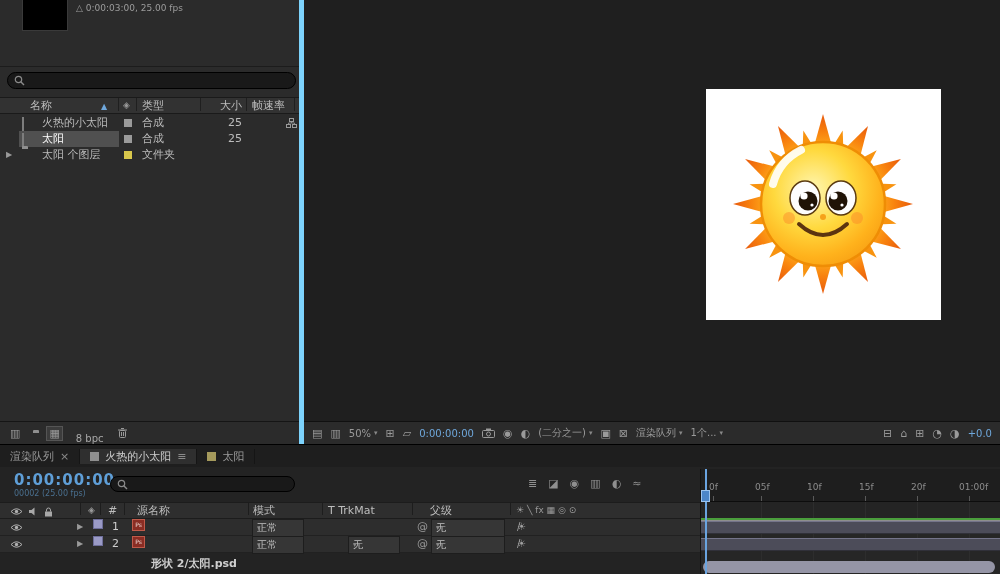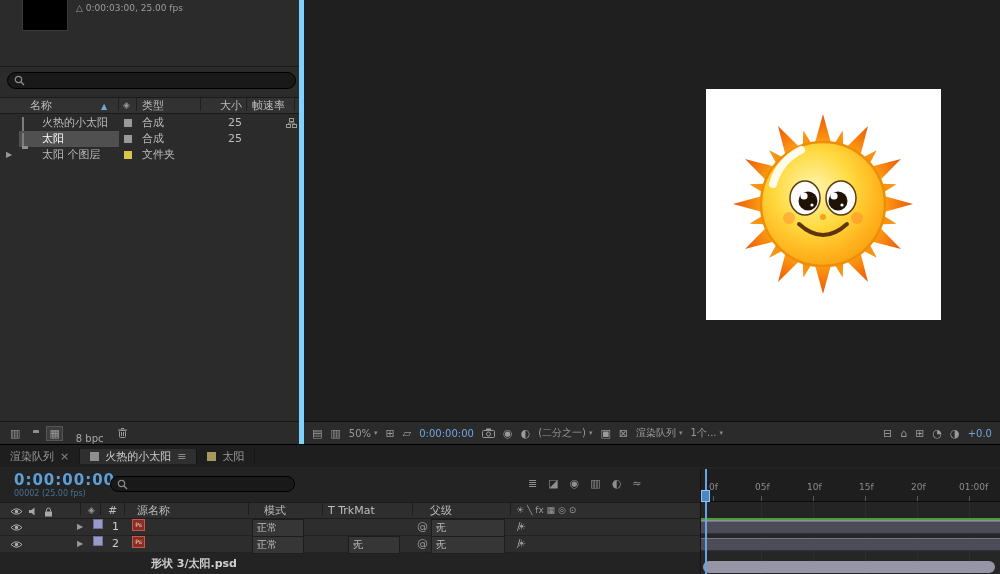--- a/index.html
+++ b/index.html
@@ -323,21 +323,21 @@
       </span>
       <span class="svgi" style="left:44px">
         <svg width="9" height="10">
             <rect x="1" y="4.5" width="7" height="5" fill="#a8a8a8"></rect>
             <path d="M2.5 4.5 V3 a2 2 0 0 1 4 0 V4.5" fill="none" stroke="#a8a8a8"></path>
           </svg>
       </span>
       <span style="left:88px;font-size:9px;color:#999">◈</span>
       <span style="left:108px">#</span>
       <span style="left:137px">源名称</span>
-      <span style="left:264px">模式</span>
+      <span style="left:253px">模式</span>
       <span style="left:328px">T TrkMat</span>
       <span style="left:430px">父级</span>
       <span style="left:516px;font-size:9px;color:#9a9a9a">☀ ╲ fx ▦ ◎ ⊙</span>
       <span class="ch-sep" style="left:80px"></span>
       <span class="ch-sep" style="left:100px"></span>
       <span class="ch-sep" style="left:124px"></span>
       <span class="ch-sep" style="left:248px"></span>
       <span class="ch-sep" style="left:322px"></span>
       <span class="ch-sep" style="left:412px"></span>
       <span class="ch-sep" style="left:510px"></span>
@@ -374,21 +374,21 @@
       <span class="svgi" style="left:10px">
         <svg width="13" height="9" viewBox="0 0 13 9">
             <path d="M1 4.5 Q6.5 -1 12 4.5 Q6.5 10 1 4.5 Z" fill="none" stroke="#b0b0b0"></path>
             <circle cx="6.5" cy="4.5" r="1.7" fill="#b0b0b0"></circle>
           </svg>
       </span>
       <span class="l-exp">▶</span>
       <span class="l-label"></span>
       <span class="l-num">2</span>
       <span class="l-psd">Ps</span>
-      <span class="l-name">形状 3/太阳.psd</span>
+      <span class="l-name">形状 2/太阳.psd</span>
       <span class="ddbox" style="left:252px;width:52px">
         <span>正常</span>
         <span class="caret">▾</span>
       </span>
       <span class="ddbox" style="left:348px;width:52px">
         <span>无</span>
         <span class="caret">▾</span>
       </span>
       <span class="l-pick">@</span>
       <span class="ddbox" style="left:431px;width:74px">

